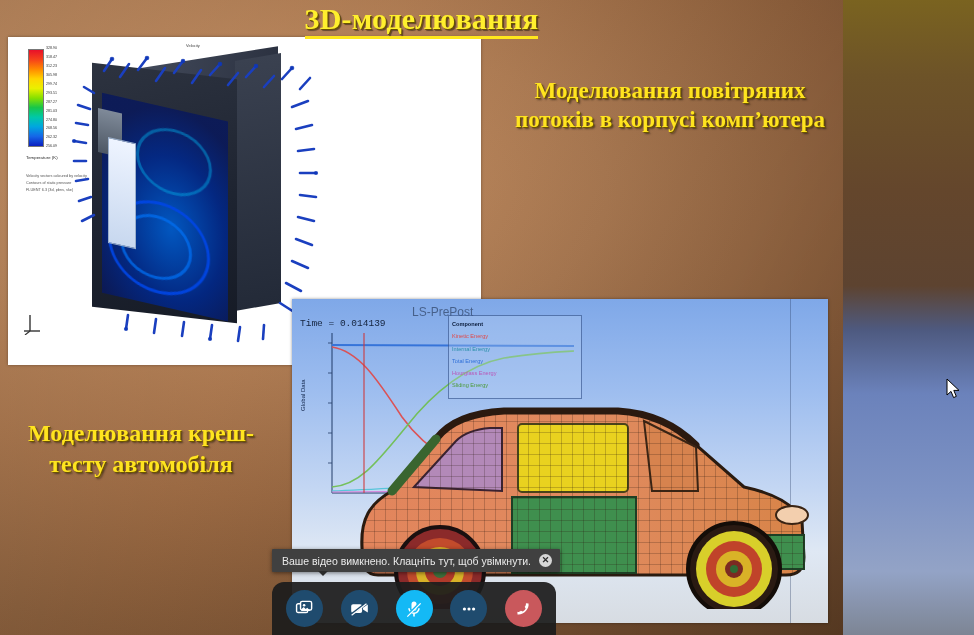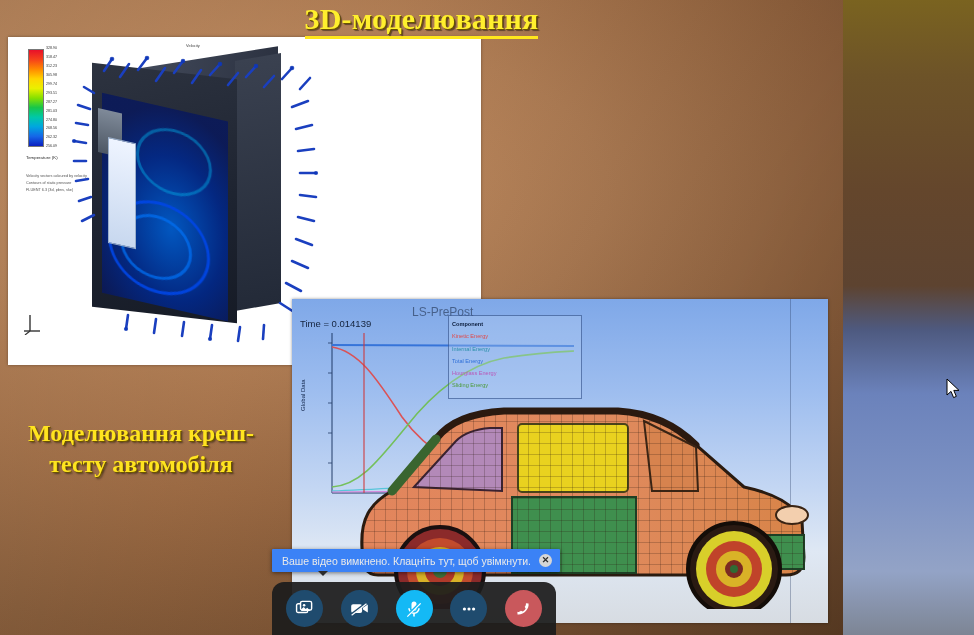--- a/index.html
+++ b/index.html
@@ -174,21 +174,21 @@
     z-index: 9;
   }
   .dyna-title {
     position: absolute; left: 8px; top: 4px;
     font-family: "Liberation Sans", sans-serif;
     font-weight: bold; font-size: 11.5px; color: #0d1c33;
     white-space: nowrap;
   }
   .dyna-time {
     position: absolute; left: 8px; top: 19px;
-    font-family: Liberation Sans, sans-serif;
+    font-family: Liberation Mono, monospace;
     font-size: 9.5px; color: #14233d;
     white-space: nowrap;
   }
   .dyna-title-ghost {
     position:absolute; left: 120px; top: 6px;
     font-size: 12px; color: rgba(20,35,60,.55);
     white-space:nowrap;
   }
   
   .dyna-plot {
@@ -216,21 +216,21 @@
     background: rgba(40,60,100,.35);
   }
   .car { position:absolute; left: 60px; top: 100px; width: 460px; height: 210px; }
   
   .tooltip {
     position: absolute;
     left: 272px; top: 549px;
     height: 23px;
     display: flex; align-items: center; gap: 8px;
     padding: 0 8px 0 10px;
-    background: #3b82f6;
+    background: #404040;
     border-radius: 1px;
     color: #e9e9e9;
     font-size: 10.5px;
     z-index: 40;
     box-shadow: 0 1px 4px rgba(0,0,0,.5);
   }
   .tooltip .tip-tail {
     position:absolute; left: 46px; bottom:-4px;
     width:0;height:0;
     border-left:5px solid transparent;
@@ -371,20 +371,21 @@
           <circle cx="248" cy="29" r="2.3"></circle>
             <circle cx="284" cy="31" r="2.3"></circle>
           <circle cx="66" cy="104" r="2.1"></circle>
             <circle cx="308" cy="136" r="2.1"></circle>
           <circle cx="118" cy="292" r="2.1"></circle>
             <circle cx="202" cy="302" r="2.1"></circle>
         </g>
       </svg>
     </div>
 
+    <div class="caption" id="caption-airflow">Моделювання повітряних потоків в корпусі комп’ютера</div>
 
     <div class="caption" id="caption-crash">Моделювання креш-тесту автомобіля</div>
 
     <div class="dyna-panel">
 
       <div class="dyna-title-ghost">LS-PrePost</div>
       <div class="dyna-time">
         <span>Time =</span>
         <span>0.014139</span>
       </div>

